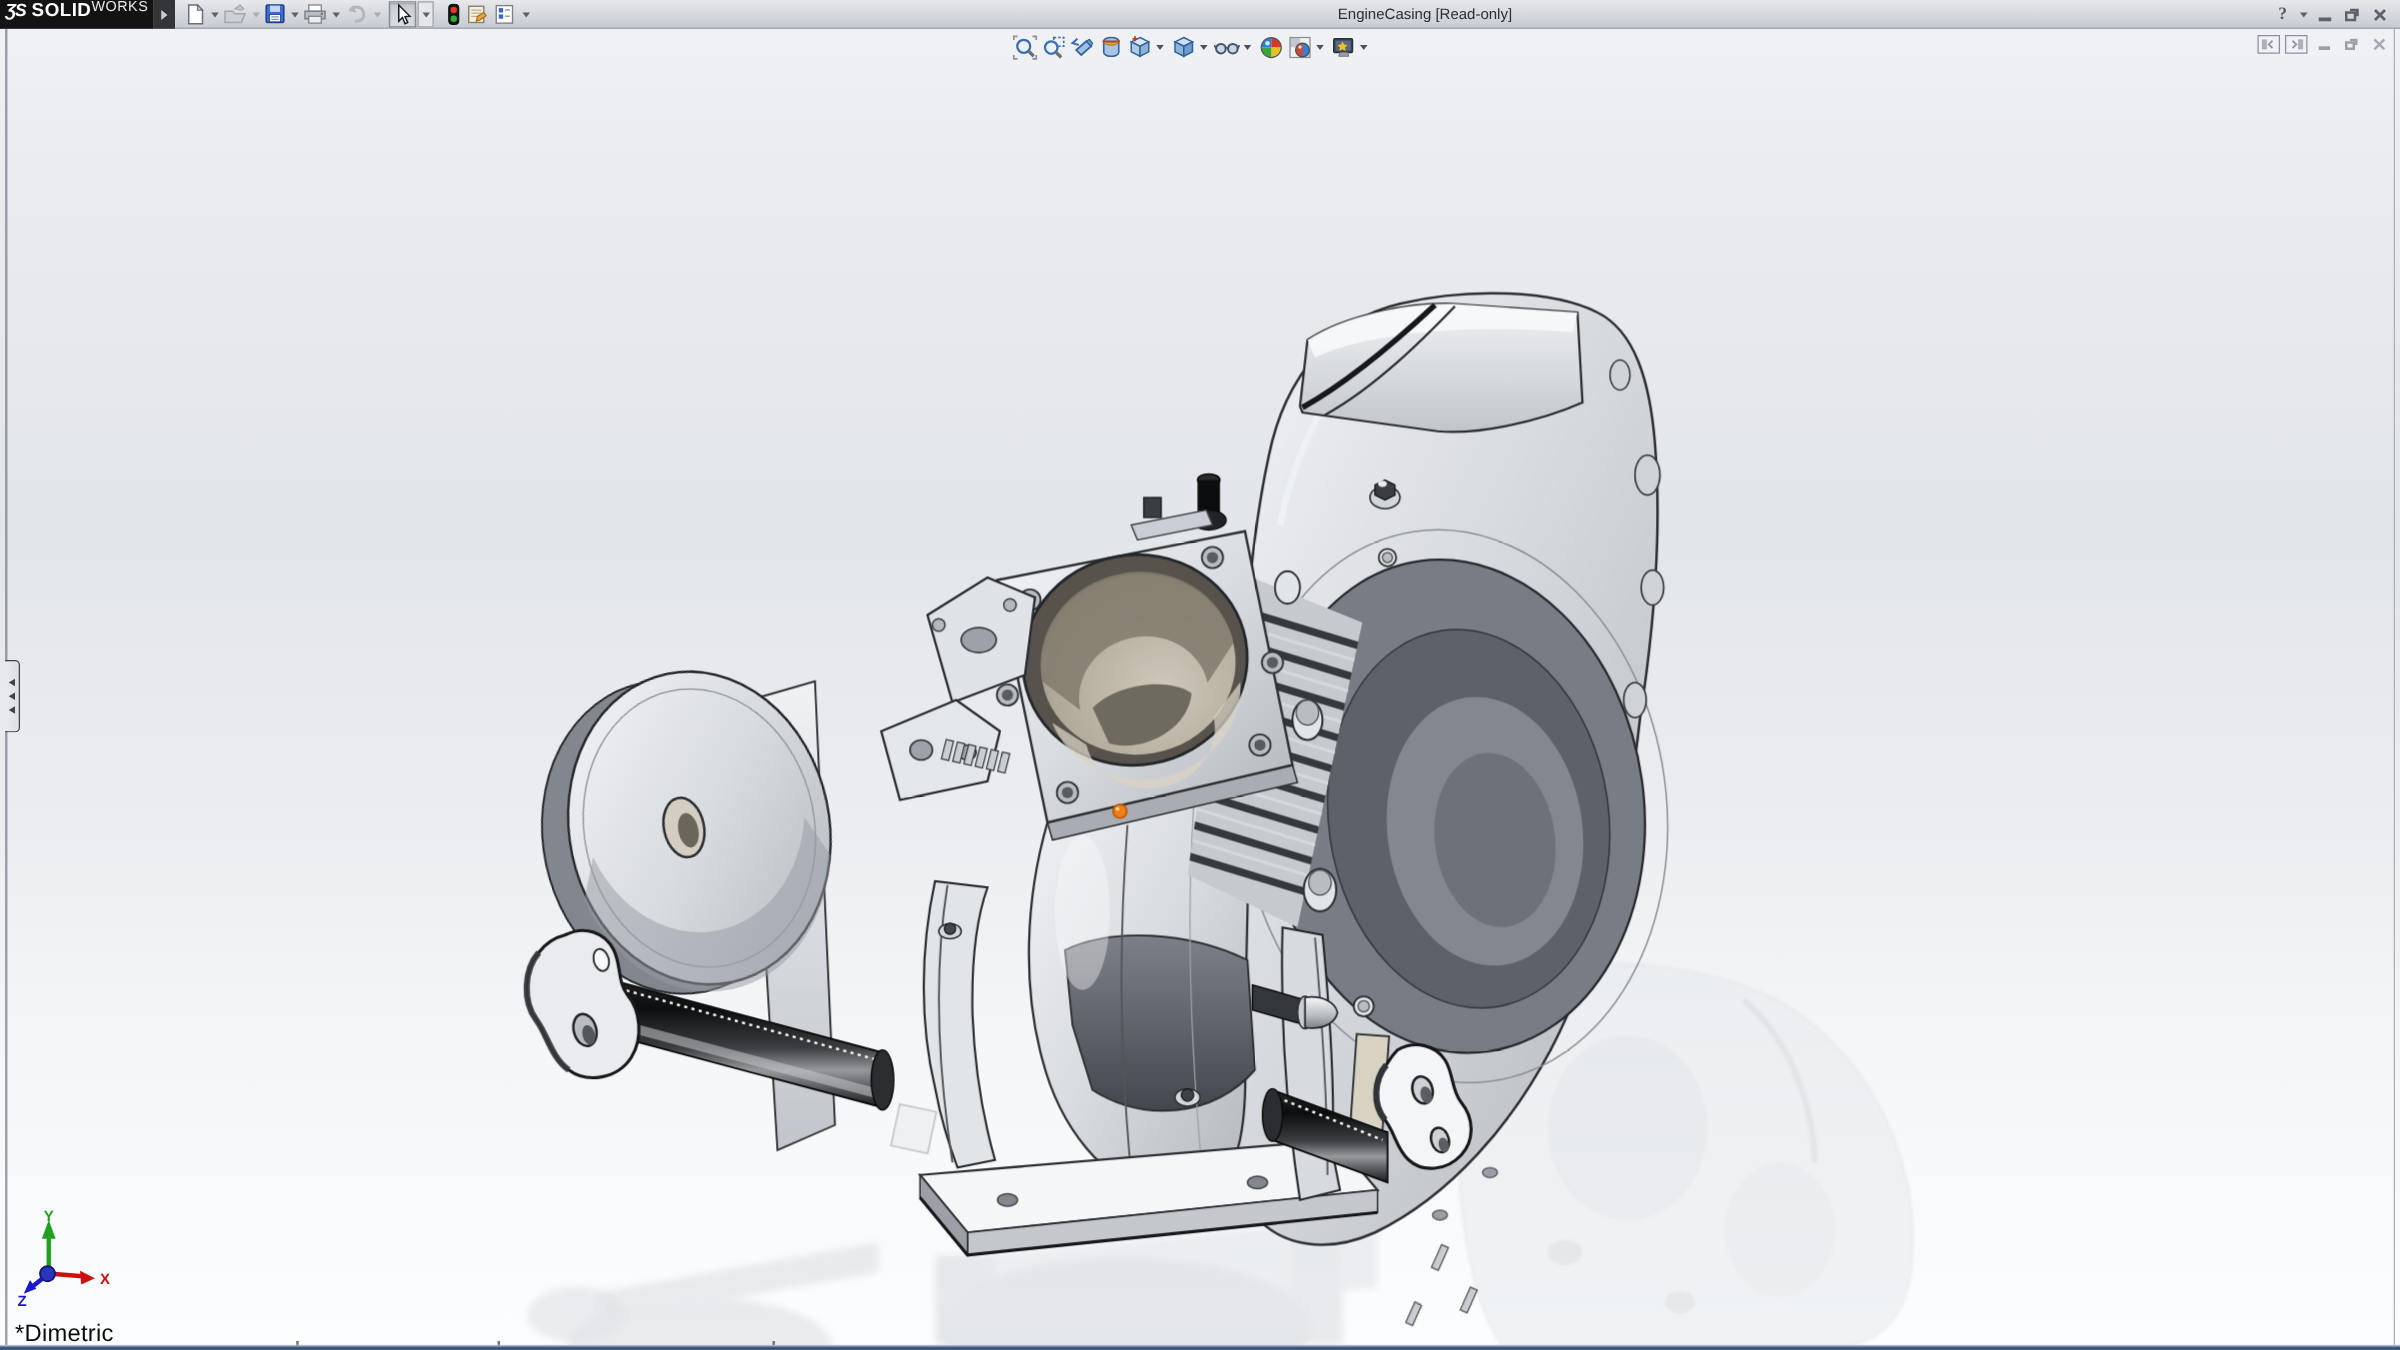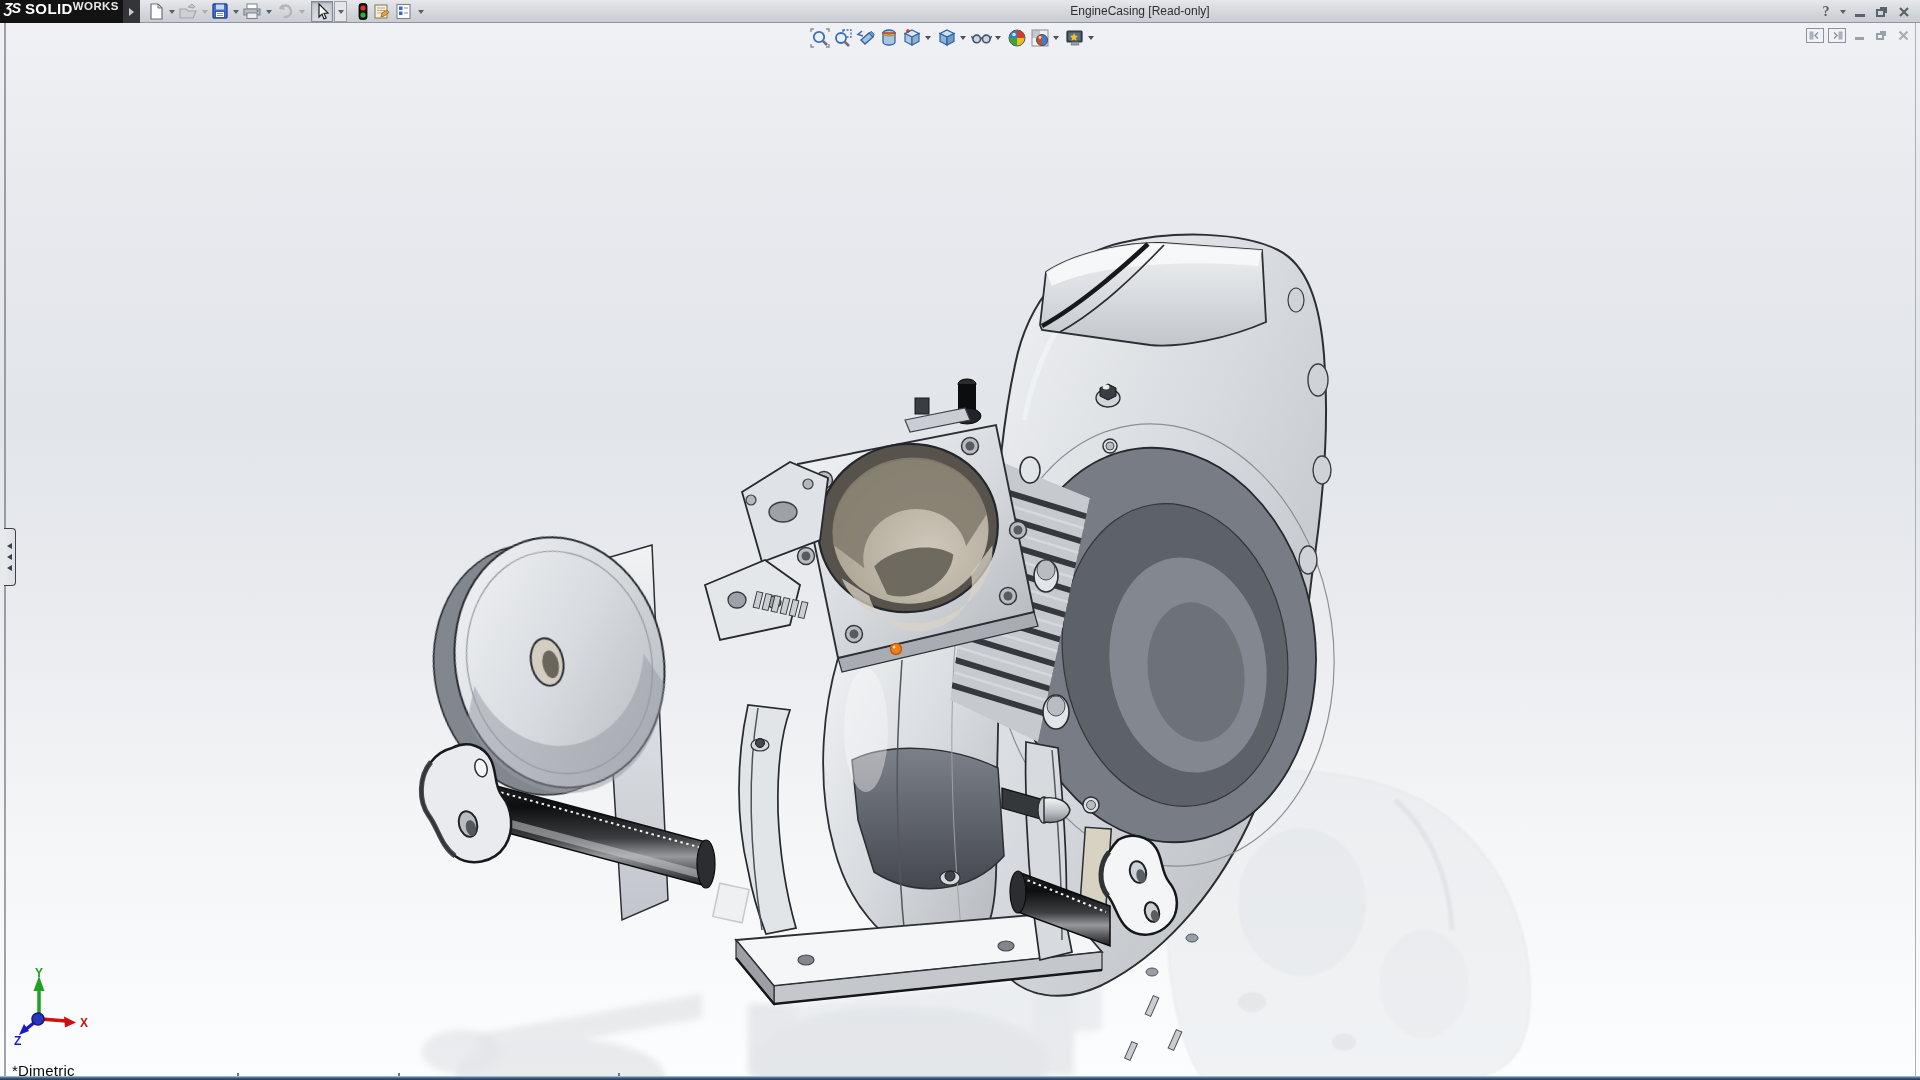--- a/index.html
+++ b/index.html
@@ -11,21 +11,21 @@
     position:absolute; top:0; left:0; width:1920px; height:23px;
     background:linear-gradient(180deg,#e6e8ec 0%,#d4d7dc 55%,#c9cdd3 100%);
     border-bottom:1px solid #8f959d; z-index:50;
   }
   .logo {
     position:absolute; left:0; top:0; width:123px; height:23px; background:#131313;
     display:flex; justify-content:center; color:#fff;
   }
   .logo .mark { font-style:italic; font-weight:bold; font-size:14px; margin-right:5px; letter-spacing:-1px; }
   .logo .bold { font-weight:bold; font-size:15px; letter-spacing:.4px; }
-  .logo .light { font-weight:bold; font-size:11.5px; letter-spacing:.4px; color:#e8e8e8; }
+  .logo .light { font-weight:normal; font-size:11.5px; letter-spacing:.4px; color:#e8e8e8; }
   .logo-tab {
     position:absolute; left:123px; top:0; width:17px; height:23px; background:#333538;
     display:flex; align-items:center; justify-content:center;
   }
   .logo-tab .tri { width:0; height:0; border-left:5px solid #c9cdd3; border-top:4px solid transparent; border-bottom:4px solid transparent; }
 
   .main-toolbar { position:absolute; left:146px; top:0; height:23px; display:flex; align-items:center; z-index:51; }
   .tbtn { height:21px; display:flex; align-items:center; padding:0 1px; }
   .dd { width:11px; height:21px; display:flex; align-items:center; justify-content:center; }
   .dd .car { width:0; height:0; border-top:4px solid #5c6168; border-left:3.5px solid transparent; border-right:3.5px solid transparent; }
@@ -69,21 +69,21 @@
 
   .doc-controls { position:absolute; right:8px; top:5px; display:flex; align-items:center; gap:4px; z-index:20; }
   .dc { width:18px; height:15px; display:flex; align-items:center; justify-content:center; color:#9aa0aa; }
   .dc-pane { border:1px solid #8b91a0; background:#f1f2f5; }
   .dc-min i { display:block; width:9px; height:3px; background:#9aa0aa; margin-top:6px; }
   .dc-rest i { display:block; width:8px; height:7px; border:2px solid #9aa0aa; box-shadow:3px -3px 0 -1px #9aa0aa; margin-left:-3px; margin-top:2px; }
 
   .model-svg { position:absolute; inset:0; width:100%; height:100%; z-index:2; }
 
   .triad { position:absolute; left:8px; bottom:31px; z-index:8; }
-  .orient-label { position:absolute; left:12px; bottom:-3px; font-size:15px; color:#0b0b0b; z-index:8; letter-spacing:.2px; }
+  .orient-label { position:absolute; left:12px; bottom:-3px; font-size:19px; color:#0b0b0b; z-index:8; letter-spacing:.2px; }
 
   
   .status-strip {
     position:absolute; left:0; bottom:0; width:1920px; height:4px; z-index:60;
     background:linear-gradient(180deg,#c8d4e2 0%,#41608a 45%,#1d3a60 100%);
   }
   .status-strip .tick { position:absolute; top:-3px; width:2px; height:3px; background:#6e7680; }
 </style>
 </head>
 <body>

